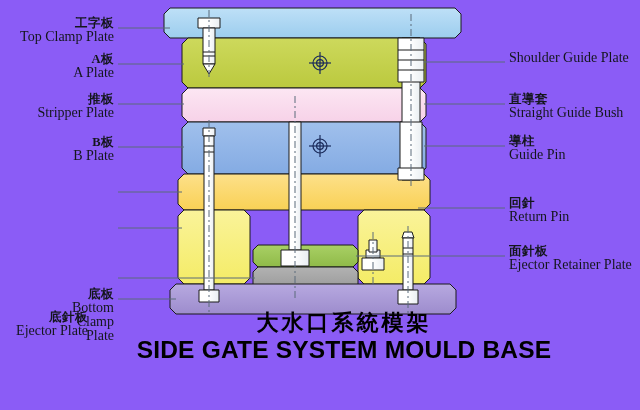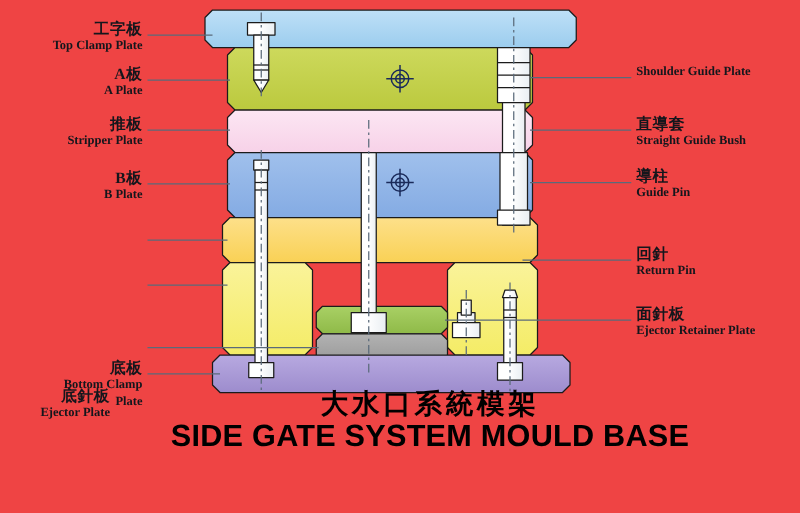--- a/index.html
+++ b/index.html
@@ -1,28 +1,28 @@
 <!DOCTYPE html>
 <html><head>
 <meta charset="utf-8">
 <style>
   html,body{margin:0;padding:0;background:#ffffff;}
   #page{
     position:relative;width:640px;height:410px;
-    background:#ef4444;
+    background:#8b5cf6;
     font-family:"Liberation Serif", serif;
     overflow:hidden;
   }
   #canvasWrap{position:absolute;left:0;top:0;width:640px;height:410px;}
   svg.diagram{position:absolute;left:0;top:0;}
 
   
   .lbl{position:absolute;font-family:"Liberation Serif", serif;color:#14161c;}
   .lbl .cn{font-size:12.5px;font-weight:bold;line-height:13px;letter-spacing:.5px;display:block;}
-  .lbl .en{font-size:10px;font-weight:bold;line-height:14px;display:block;}
+  .lbl .en{font-size:14px;font-weight:normal;line-height:14px;display:block;}
   .lbl.left{text-align:right;}
   .lbl.right{text-align:left;}
 
   
   #title{
     position:absolute;left:0;width:640px;text-align:center;
     font-family:"Liberation Sans", sans-serif;color:#000;
   }
   #title .t-cn{
     font-size:22px;font-weight:bold;letter-spacing:3px;line-height:26px;display:block;

